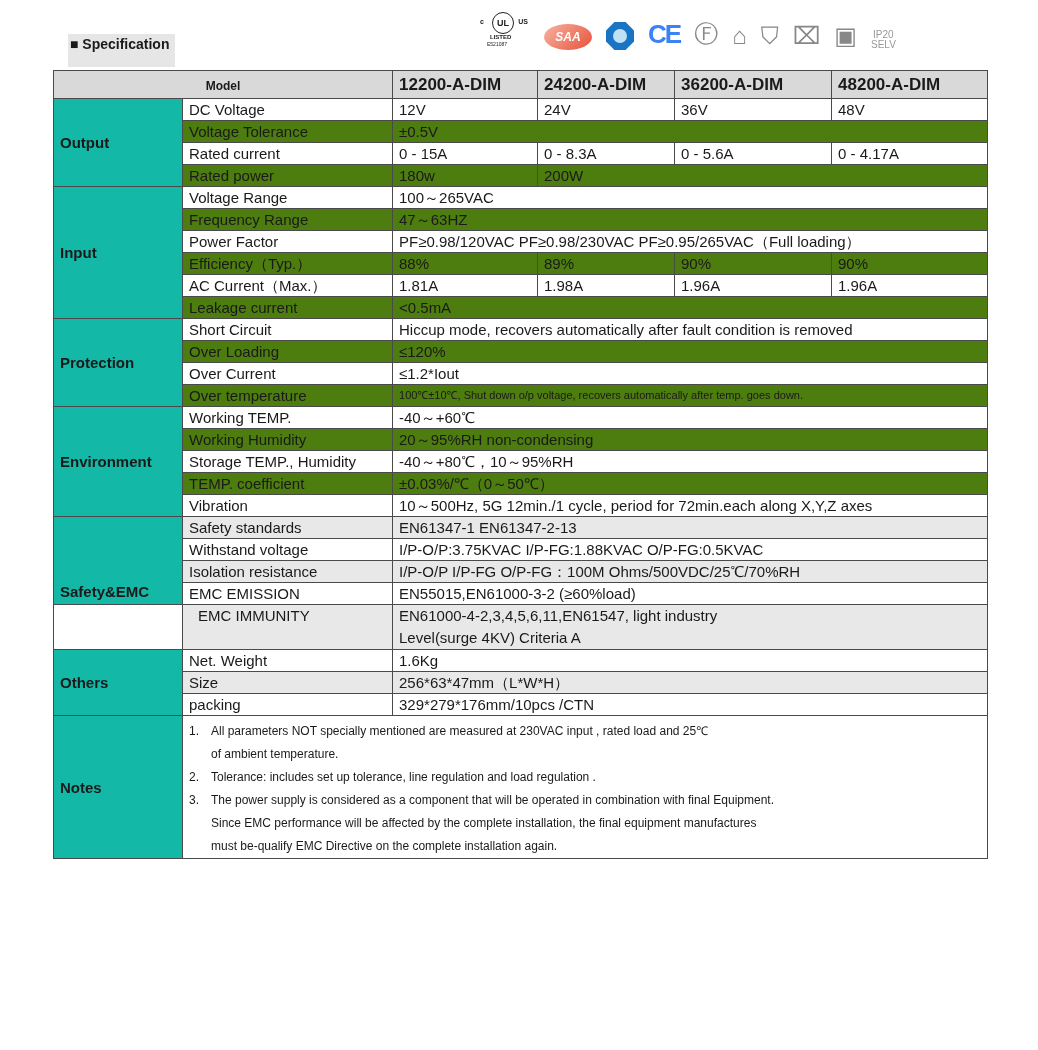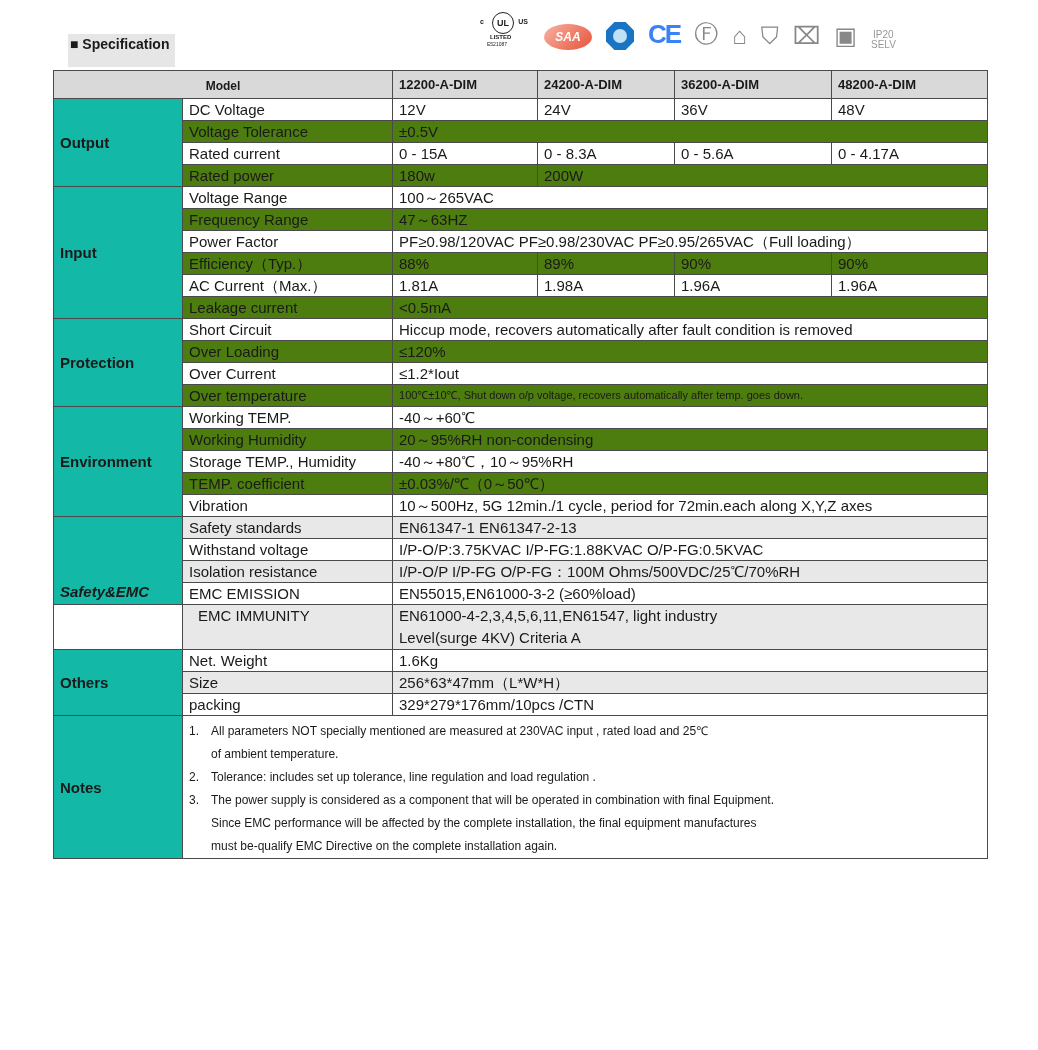--- a/index.html
+++ b/index.html
@@ -22,21 +22,21 @@
          display:flex; align-items:center; justify-content:center; }
   .tuv span { width:14px; height:14px; border-radius:50%; background:#bfe0f5; display:block; }
   .ce { font-size:26px; font-weight:bold; color:#3b82f6; letter-spacing:-2px; }
   .gicon { color:#888; font-size:24px; }
   .ip { color:#999; font-weight:normal; font-size:10px; line-height:10px; text-align:center;flex-direction:column; }
 
   table.spec { position:absolute; left:53px; top:70px; border-collapse:collapse; table-layout:fixed; width:934px; }
   table.spec td { border:1px solid #4a4a4a; font-size:15px; padding:0 6px; height:21px; line-height:19px; white-space:nowrap; overflow:hidden; }
   .hdr td { background:#d9d9d9; height:38px; font-weight:bold; }
   .hdr .model { text-align:center; font-size:12px; vertical-align:top; padding-top:6px; }
-  .hdr .mcol { font-size:13px; vertical-align:middle; }
+  .hdr .mcol { font-size:17px; vertical-align:middle; }
   .grp { font-weight:bold; font-size:15px; background:#14b8a6; vertical-align:middle; }
   .g { background:#4d7c0f; }
   .w { background:#fff; }
   .lg { background:#e8e8e8; }
   .small { font-size:11px !important; }
   .tall td { height:27px; }
   .notes td.nt { font-size:12px; line-height:23px; padding:4px 21px 0 6px; vertical-align:top; white-space:normal; }
   .note-line { display:block; height:23px; white-space:nowrap; }
   .note-line .n { display:inline-block; width:22px; }
   .note-line.cont { padding-left:22px; }
@@ -181,21 +181,21 @@
   <tr class="g tall">
     <td>TEMP. coefficient</td>
     <td colspan="4">±0.03%/℃（0～50℃）</td>
   </tr>
   <tr class="w tall">
     <td>Vibration</td>
     <td colspan="4">10～500Hz, 5G 12min./1 cycle, period for 72min.each along X,Y,Z axes</td>
   </tr>
 
   <tr class="lg tall">
-    <td rowspan="4" class="grp" style="vertical-align:bottom;padding-bottom:3px;font-style:italic;">Safety&amp;EMC</td>
+    <td rowspan="4" class="grp" style="vertical-align:bottom;padding-bottom:3px;">Safety&amp;EMC</td>
     <td>Safety standards</td>
     <td colspan="4">EN61347-1 EN61347-2-13</td>
   </tr>
   <tr class="w">
     <td>Withstand voltage</td>
     <td colspan="4">I/P-O/P:3.75KVAC   I/P-FG:1.88KVAC   O/P-FG:0.5KVAC</td>
   </tr>
   <tr class="lg">
     <td>Isolation resistance</td>
     <td colspan="4">I/P-O/P I/P-FG O/P-FG：100M Ohms/500VDC/25℃/70%RH</td>

